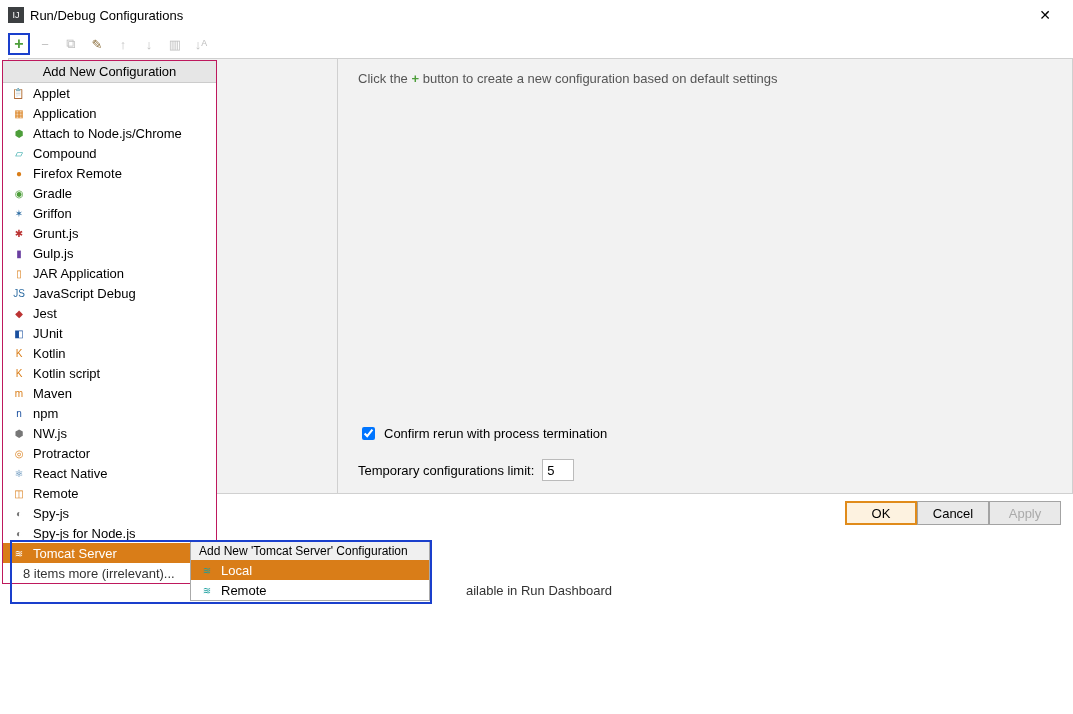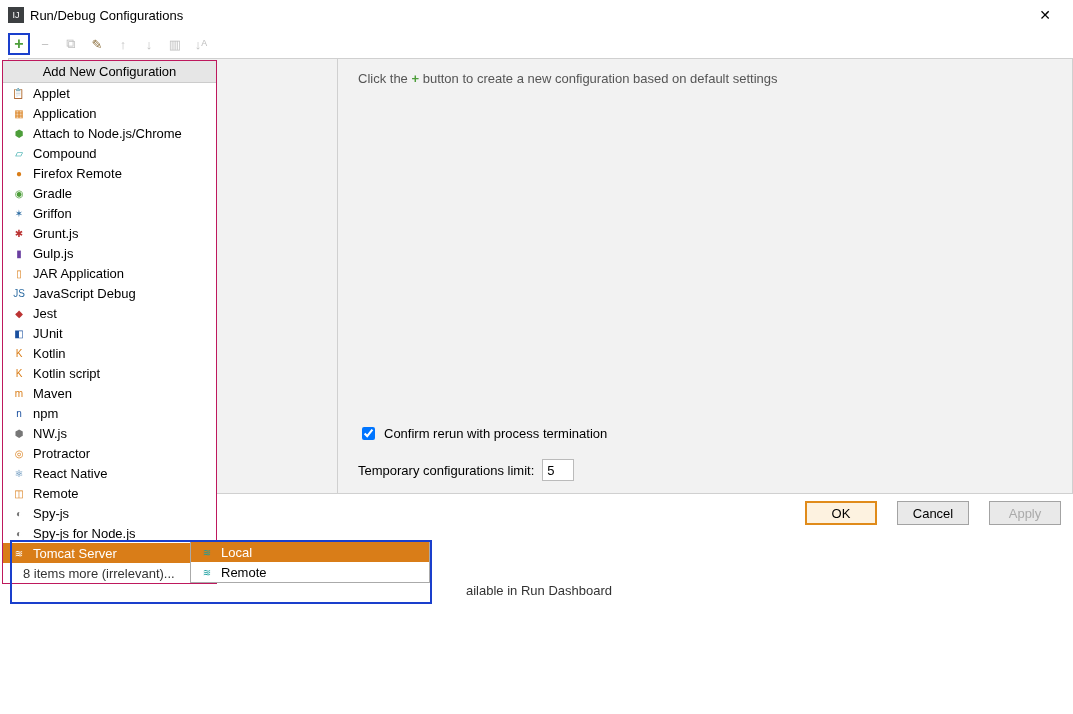--- a/index.html
+++ b/index.html
@@ -116,21 +116,21 @@
 }
 .help-icon {
   width: 16px; height: 16px;
   border-radius: 50%;
   background: #e08f1a;
   color: #fff;
   font-size: 11px;
   display: flex; align-items: center; justify-content: center;
   font-weight: bold;
 }
-.footer-buttons { display: flex; gap: 20px; }
+.footer-buttons { display: flex; gap: 0; }
 .btn {
   min-width: 72px;
   height: 24px;
   border: 1px solid #a3a3a3;
   background: #e9e9e9;
   font-size: 13px;
   cursor: pointer;
   display: flex; align-items: center; justify-content: center;
 }
 .btn.primary { border: 2px solid #e08b1a; background: #fdf2e0; }
@@ -372,20 +372,21 @@
       <span class="icon ">≋</span>
       <span>Tomcat Server</span>
       <span class="arrow">▶</span>
     </div>
     <div class="popup-item more">
       <span>8 items more (irrelevant)...</span>
     </div>
   </div>
 
 <div class="submenu" id="submenu">
+  <div class="submenu-header">Add New 'Tomcat Server' Configuration</div>
 <div class="submenu-item selected">
       <span class="icon ic-teal">≋</span>
       <span>Local</span>
     </div>
     <div class="submenu-item">
       <span class="icon ic-teal">≋</span>
       <span>Remote</span>
     </div>
   </div>
 

